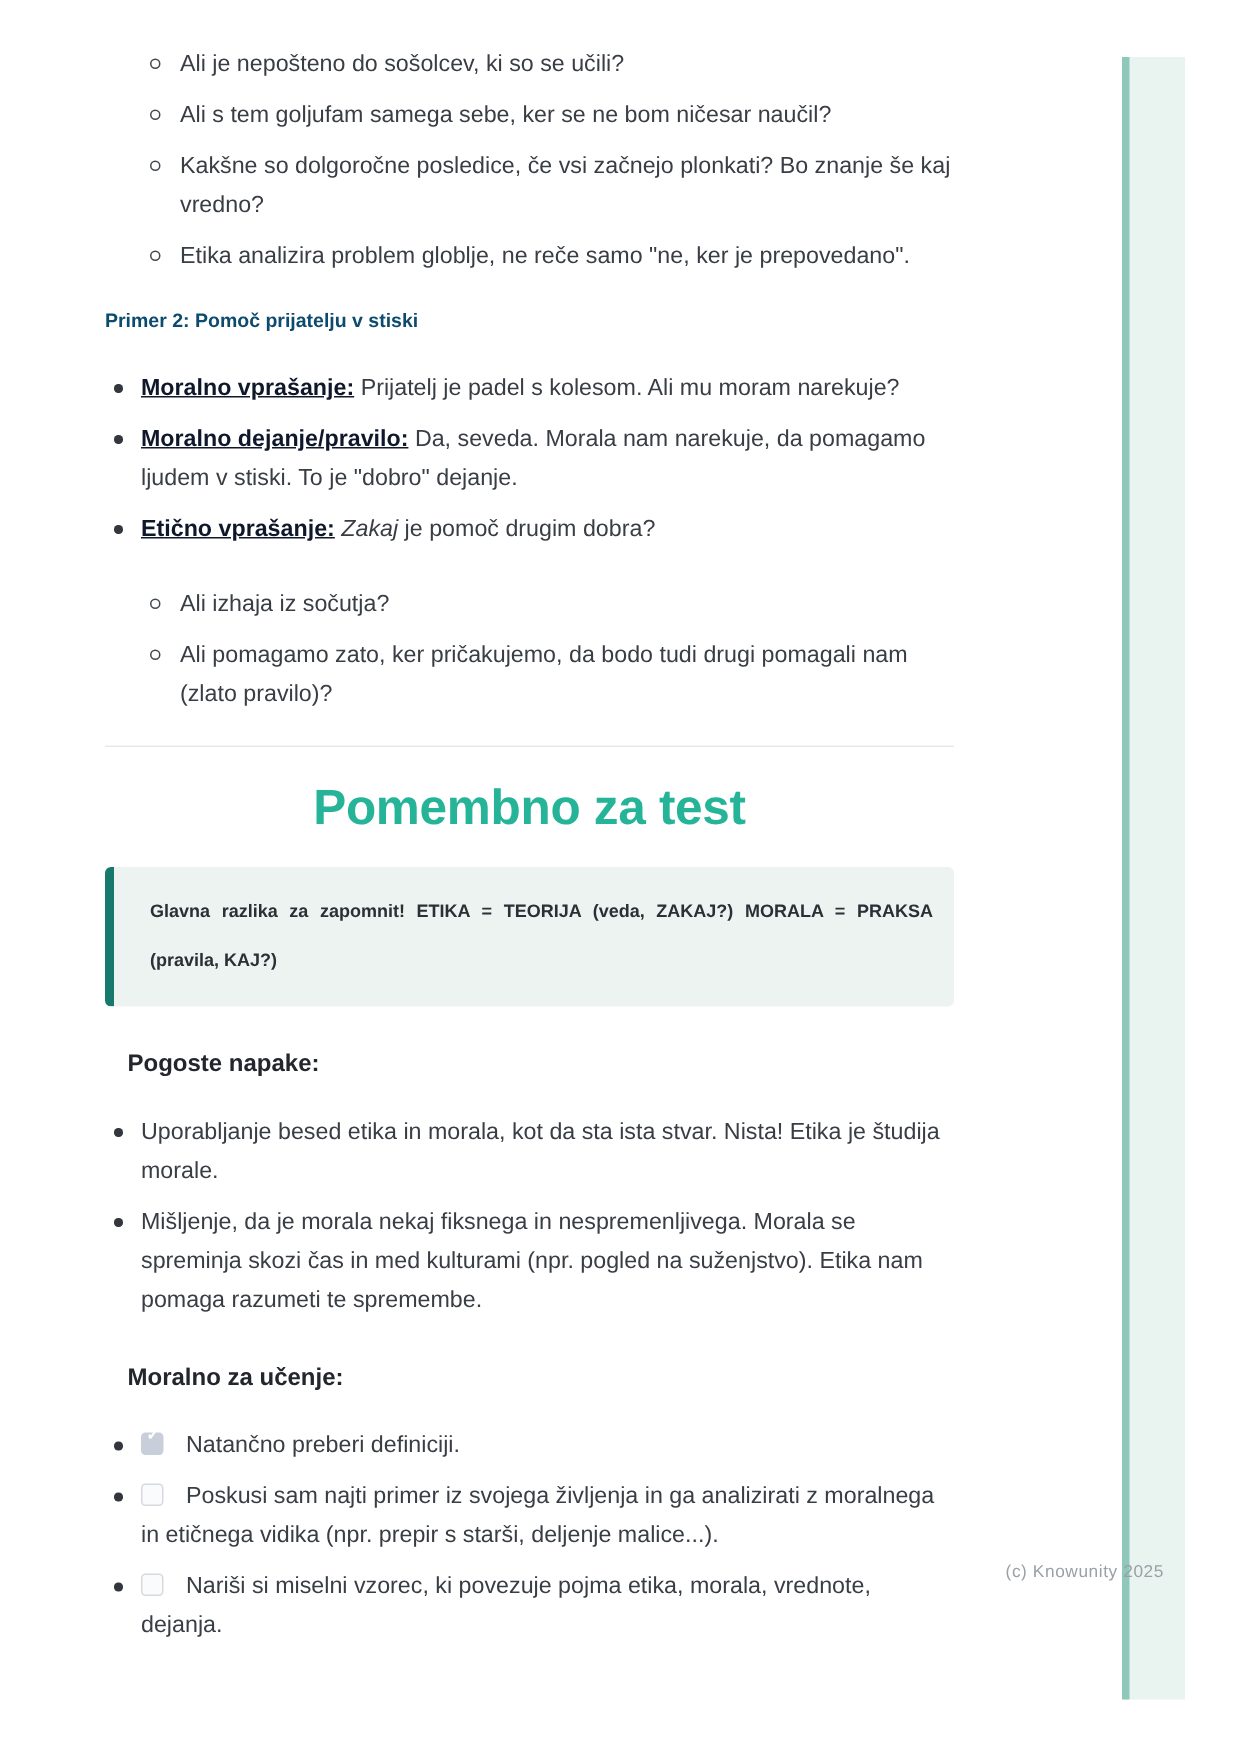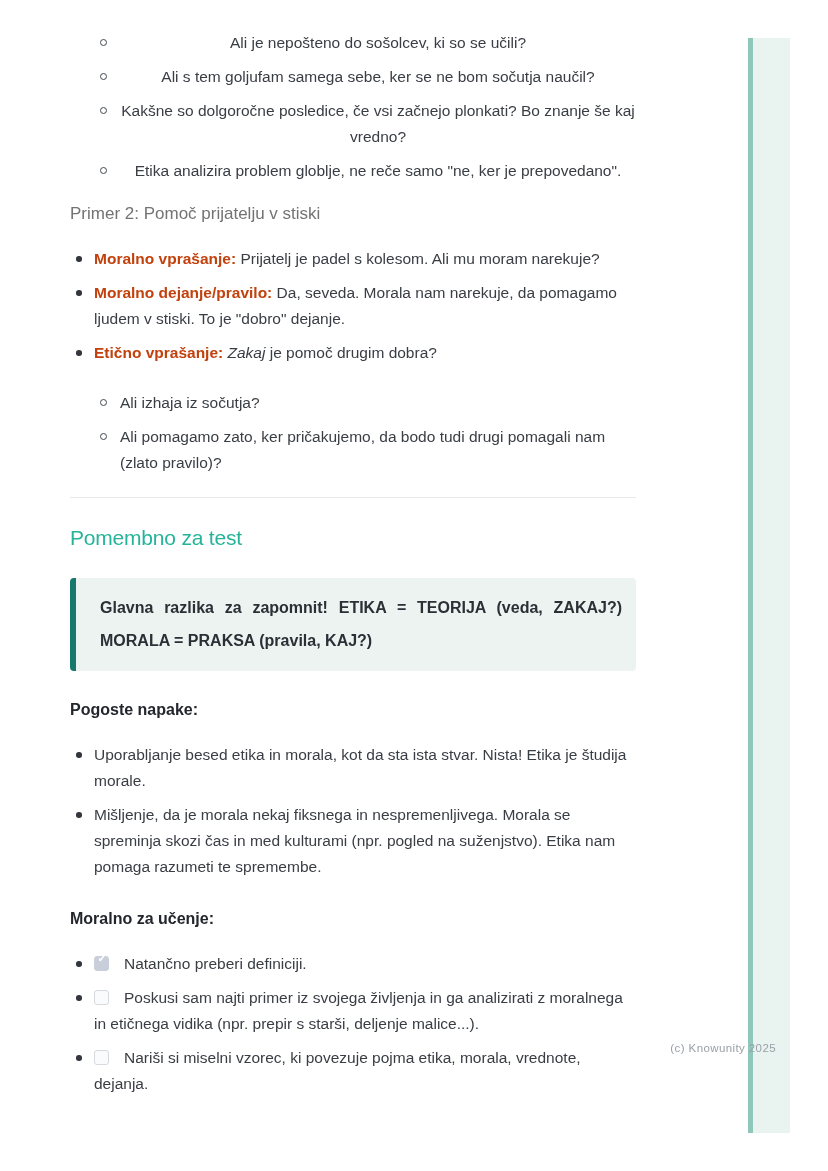--- a/index.html
+++ b/index.html
@@ -39,21 +39,21 @@
     top:30px;
     width:566px;
     font-size:15.5px;
     line-height:26px;
   }
 
   ul { list-style:none; }
   li { position:relative; margin-bottom:8px; }
 
   
-  .sub-list > li { padding-left:50px;text-align:center; }
+  .sub-list > li { padding-left:50px; }
   .sub-list > li::before {
     content:"";
     position:absolute;
     left:30px; top:9px;
     width:5px; height:5px;
     border:1.6px solid #43474e;
     border-radius:50%;
     background:transparent;
   }
 
@@ -75,67 +75,68 @@
   .nested > li::before {
     content:"";
     position:absolute;
     left:6px; top:9px;
     width:5px; height:5px;
     border:1.6px solid #43474e;
     border-radius:50%;
     background:transparent;
   }
 
-  .b { font-weight:bold; color:#c2410c; }
+  .b { font-weight:bold; color:#0f172a;text-decoration:underline; }
   .i { font-style:italic; }
 
   h3.primer-title {
-    font-size:17px;
+    font-size:13px;
     line-height:22px;
-    font-weight:normal;
-    color:#737373;
+    font-weight:bold;
+    color:#0c4a6e;
     margin:19px 0 21px 0;
   }
 
   hr.divider {
     border:none;
     border-top:1px solid #e8e9eb;
     margin:21px 0 0 0;
   }
 
   h2.test-title {
-    font-size:21px;
+    font-size:33px;
     line-height:30px;
-    font-weight:normal;
+    font-weight:bold;
     color:#25b498;
     letter-spacing:-0.2px;
     margin:25px 0 0 0;
+    text-align:center;
   }
 
   .callout {
     margin-top:25px;
     background:#edf3f0;
     border-left:6px solid #17796c;
     border-radius:4px;
     padding:13px 14px 14px 24px;
   }
   .callout p {
     font-weight:bold;
     color:#2b2f36;
-    font-size:16px;
+    font-size:12px;
     line-height:33px;
     text-align:justify;
   }
 
   p.bold-head {
     font-size:16px;
     line-height:22px;
     font-weight:bold;
     color:#23262d;
-    margin:28px 0 21px 0;
+    margin:28px 0 21px 15px;
   }
 
   .mistakes-list { margin-top:12px; }
 
   
   .tips-list .checkbox {
     display:inline-block;
     width:15px; height:15px;
     border-radius:3px;
     border:1px solid #d6d9de;
@@ -162,21 +163,21 @@
 </head>
 <body>
 
 <div class="accent-bar"></div>
 <div class="watermark">(c) Knowunity 2025</div>
 
 <main class="content">
 
   <ul class="sub-list">
     <li><span>Ali je nepošteno do sošolcev, ki so se učili?</span></li>
-    <li><span>Ali s tem goljufam samega sebe, ker se ne bom sočutja naučil?</span></li>
+    <li><span>Ali s tem goljufam samega sebe, ker se ne bom ničesar naučil?</span></li>
     <li><span>Kakšne so dolgoročne posledice, če vsi začnejo plonkati? Bo znanje še kaj vredno?</span></li>
     <li><span>Etika analizira problem globlje, ne reče samo "ne, ker je prepovedano".</span></li>
   </ul>
 
   <h3 class="primer-title">Primer 2: Pomoč prijatelju v stiski</h3>
 
   <ul class="main-list">
     <li>
       <span class="b">Moralno vprašanje:</span><span class="i"></span><span> Prijatelj je padel s kolesom. Ali mu moram narekuje?</span>
     </li>

